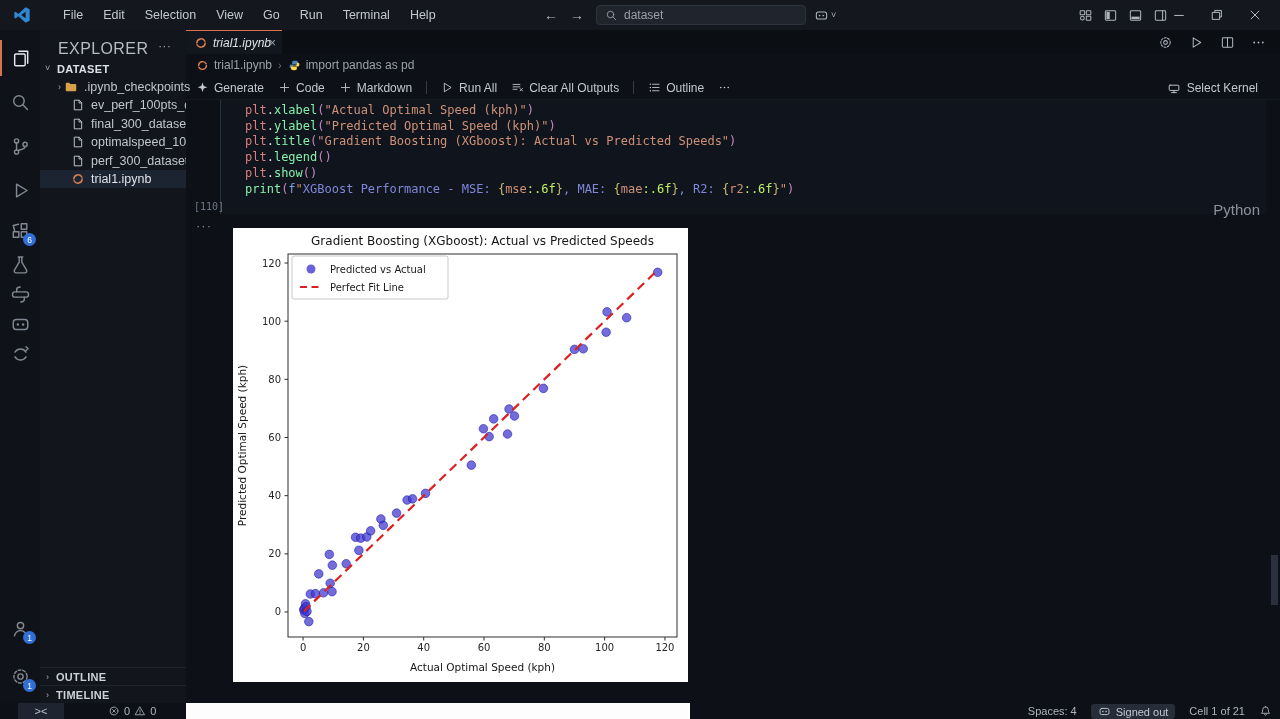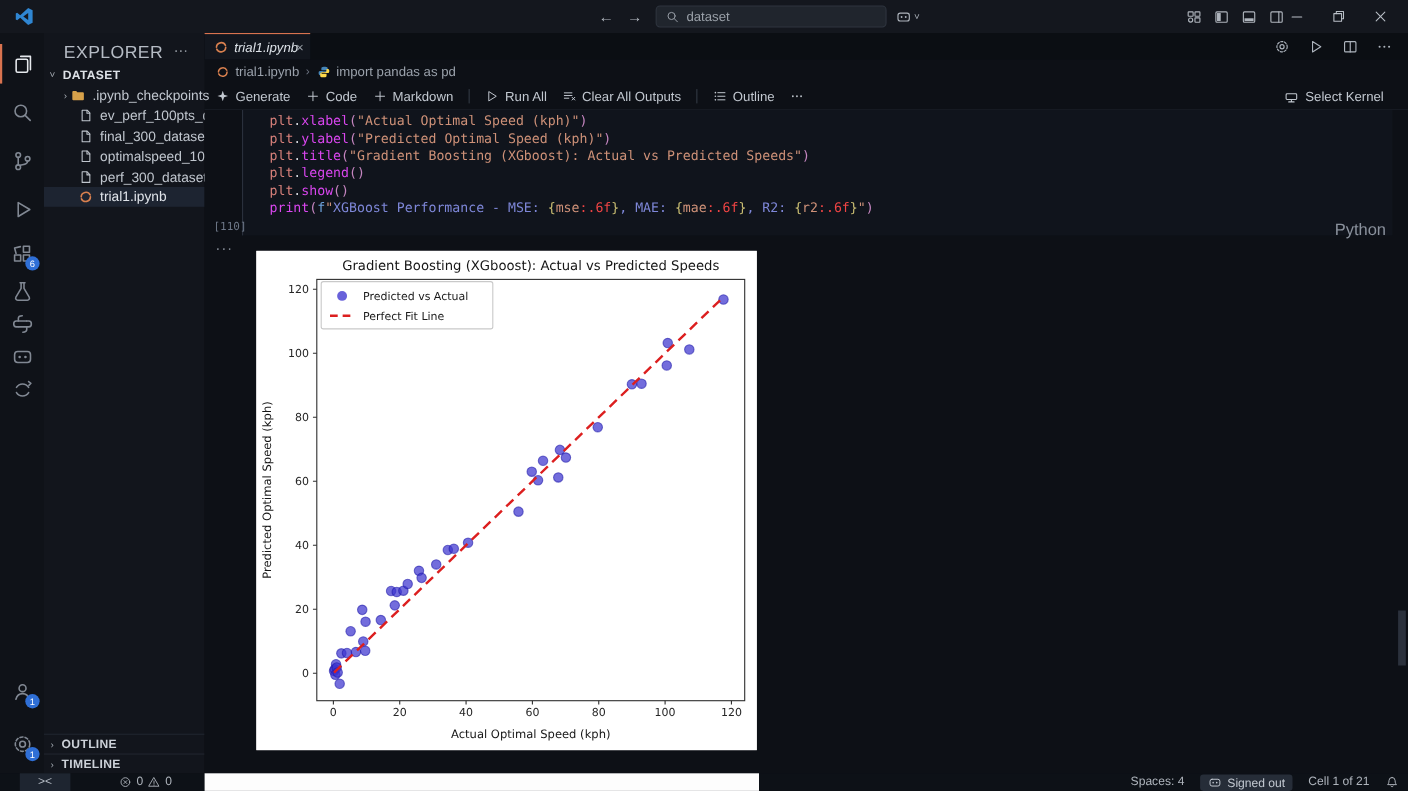--- a/index.html
+++ b/index.html
@@ -85,23 +85,23 @@
   #cell-lang{position:absolute;right:20px;top:101px;font-size:15px;color:#8a919c;}
   #output-kebab{position:absolute;left:10px;top:118px;color:#8a919c;font-size:13px;letter-spacing:1px;}
   #plot-box{position:absolute;left:47px;top:128px;width:455px;height:454px;background:#fff;}
   #scrollbar-thumb{position:absolute;left:1085px;top:455px;width:7px;height:50px;background:#2b313c;}
   .tick{font-family:"DejaVu Sans",sans-serif;font-size:10px;fill:#262626;}
   .ptitle{font-family:"DejaVu Sans",sans-serif;font-size:12px;fill:#151515;}
   .plabel{font-family:"DejaVu Sans",sans-serif;font-size:10.5px;fill:#151515;}
   .plegend{font-family:"DejaVu Sans",sans-serif;font-size:10px;fill:#1a1a1a;}
 
   
-  .tk-mod{color:#d8817b}.tk-pun{color:#d4d7dd}.tk-fn{color:#d946ef}.tk-br{color:#c586c0}
+  .tk-mod{color:#d8817b}.tk-pun{color:#d4d7dd}.tk-fn{color:#86efac}.tk-br{color:#c586c0}
   .tk-str{color:#ce9178}.tk-fpre{color:#6ea3dd}.tk-flit{color:#7e87d8}.tk-fbr{color:#c9bd72}
-  .tk-fvar{color:#ce9178}.tk-ffmt{color:#ef4444}
+  .tk-fvar{color:#ce9178}.tk-ffmt{color:#bef264}
 
   
   #statusbar{left:0;top:703px;width:1280px;height:16px;background:#0d1117;font-size:11px;
              color:#aeb4bc;}
   #remote-tile{position:absolute;left:18px;top:0;width:46px;height:16px;background:#1e2530;
                display:flex;align-items:center;justify-content:center;color:#b9c0c9;}
   #problems{position:absolute;left:108px;top:0;height:16px;display:flex;align-items:center;gap:4px;}
   #status-right{position:absolute;right:8px;top:0;height:16px;display:flex;align-items:center;gap:14px;}
   .sb-item{display:flex;align-items:flex-end;gap:5px;white-space:nowrap;}
   .sb-item.boxed{background:#262d38;border-radius:3px;padding:1px 7px;color:#c3c9d1;}
@@ -110,20 +110,30 @@
 </head>
 <body>
 
 <div id="root">
 
   <div id="titlebar" class="abs">
     <svg id="vscode-logo" viewBox="0 0 16 16">
       <path d="M11.2 1.2L4.8 7 2.3 5l-1.1.5v5L2.3 11l2.5-2 6.4 5.8 3.6-1.7V2.9z" fill="#2f86d2"></path>
       <path d="M11.2 5.2v5.6L7.3 8z" fill="#14171e"></path>
     </svg>
+    <div id="menu-items">
+        <span class="menu-item">File</span>
+        <span class="menu-item">Edit</span>
+        <span class="menu-item">Selection</span>
+        <span class="menu-item">View</span>
+        <span class="menu-item">Go</span>
+        <span class="menu-item">Run</span>
+        <span class="menu-item">Terminal</span>
+        <span class="menu-item">Help</span>
+      </div>
     <div id="nav-arrows">
       <span>←</span>
       <span>→</span>
     </div>
     <div id="search-box">
       <span class="tb-icon">
           <svg width="13" height="13" viewBox="0 0 16 16" fill="none" stroke="currentColor" stroke-width="1.1" stroke-linecap="round" stroke-linejoin="round">
             <circle cx="6.8" cy="6.8" r="4"></circle>
             <path d="M9.8 9.8l3.5 3.5"></path>
           </svg>

